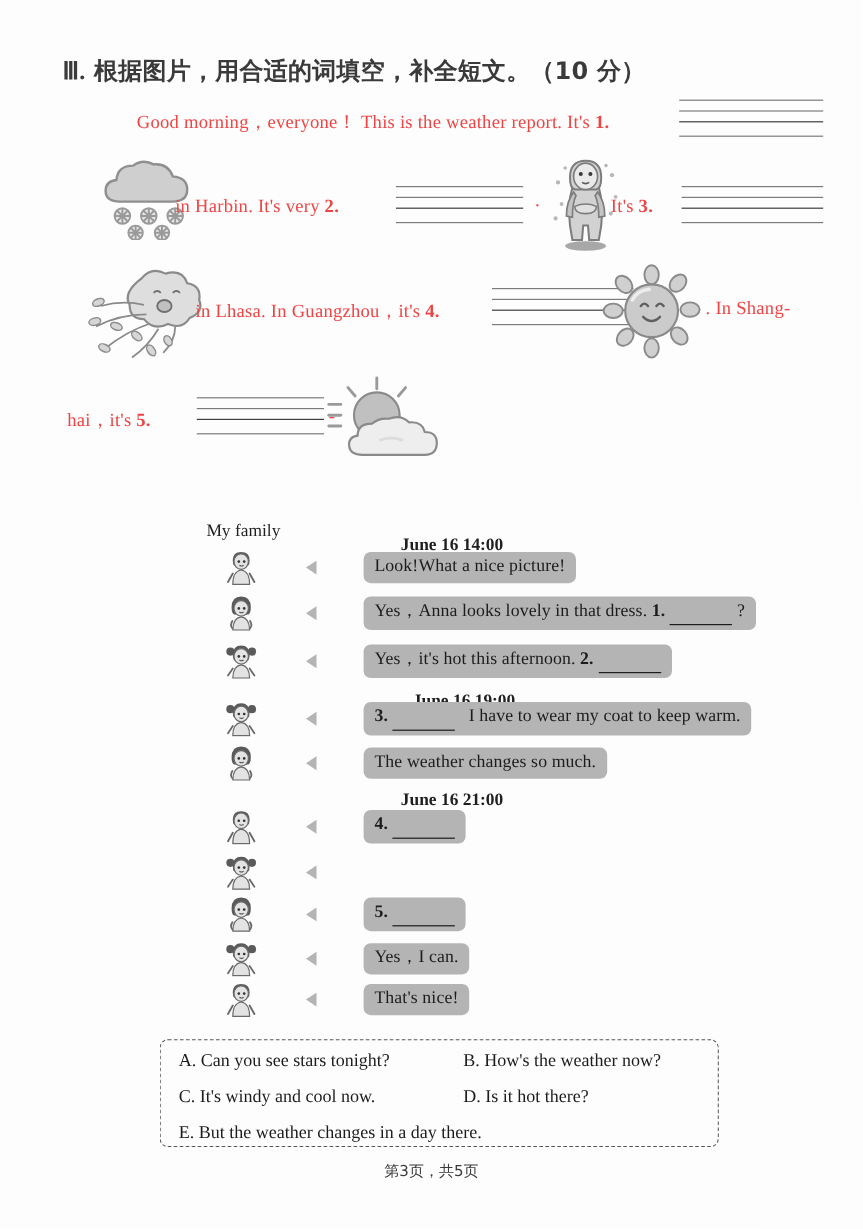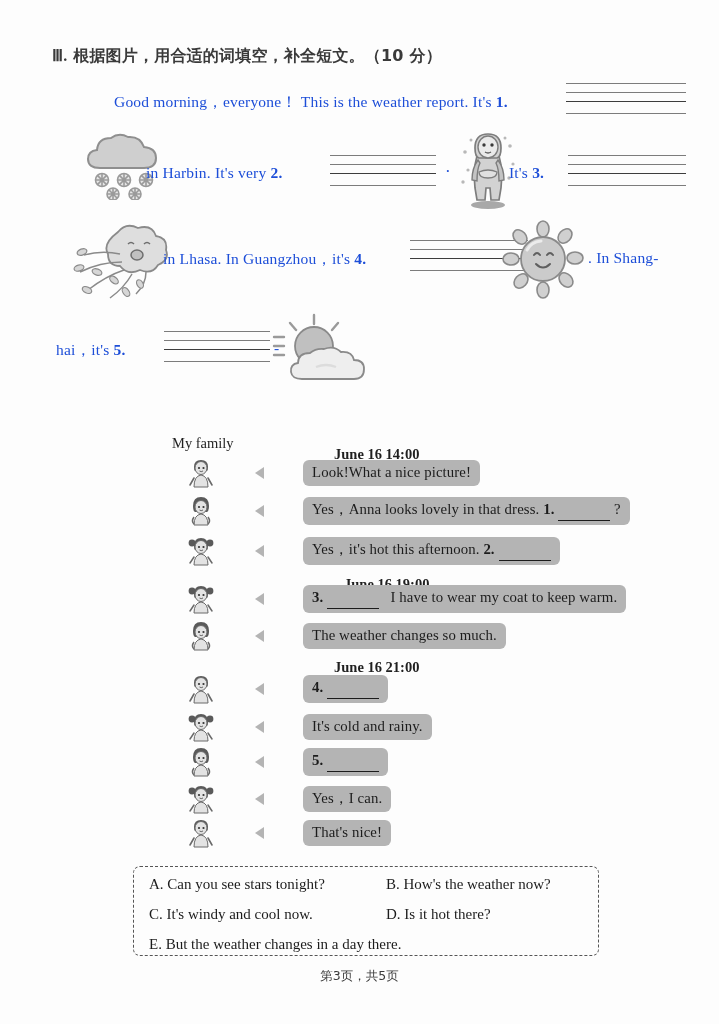--- a/index.html
+++ b/index.html
@@ -19,36 +19,36 @@
   .page {
     position: absolute;
     inset: 0;
     background: #fdfdfd;
   }
 
   
   .sec-head {
     position: absolute;
     font-family: "DejaVu Sans", "Liberation Sans", sans-serif;
-    font-size: 16px;
+    font-size: 20px;
     font-weight: bold;
     color: #3a3a3a;
     letter-spacing: 0.2px;
     white-space: nowrap;
   }
   .sec-head .roman {
     font-family: "Liberation Serif", serif;
   }
 
   
   .prose {
     position: absolute;
     font-family: "Liberation Serif", "DejaVu Serif", serif;
     font-size: 15.5px;
-    color: #1d4ed8;
+    color: #ef4444;
     white-space: nowrap;
     letter-spacing: 0.2px;
   }
   .prose b { font-weight: bold; }
 
   
   .ruled {
     position: absolute;
     box-sizing: border-box;
   }
@@ -420,21 +420,20 @@
             <circle cx="22" cy="7" r="3.4" fill="#5a5a5a"></circle>
     <path d="M6 10 Q6 2 13 2 Q20 2 20 10 Q20 13 19 14 L7 14 Q6 13 6 10Z" fill="#5a5a5a"></path>
     <ellipse cx="13" cy="11" rx="6" ry="6.5" fill="#e3e3e3" stroke="#6a6a6a" stroke-width="1"></ellipse>
     <circle cx="11" cy="11" r="1.1" fill="#333"></circle>
             <circle cx="15.5" cy="11" r="1.1" fill="#333"></circle>
     <path d="M11.5 14 Q13.2 15.3 15 14" stroke="#555" stroke-width="0.9" fill="none"></path>
     <path d="M6 29 Q6 19 13 18 Q20 19 20 29 Z" fill="#e3e3e3" stroke="#6a6a6a" stroke-width="1"></path>
     <path d="M6 21 L2 27 M20 21 L24 27" stroke="#6a6a6a" stroke-width="1.5" fill="none" stroke-linecap="round"></path>
   </svg></div>
         <div class="tail"></div>
-        <div class="bubble"><span>It's cold and rainy.</span></div>
       </div>
       <div class="msg-row" style="left: 188px; top: 747px;">
         <div class="avatar"><svg width="26" height="30" viewBox="0 0 26 30">
       <path d="M5 10 Q5 1 13 1 Q21 1 21 10 Q21 15 19 16 L7 16 Q5 15 5 10Z" fill="#5a5a5a"></path>
       <ellipse cx="13" cy="11" rx="6" ry="6.5" fill="#e3e3e3" stroke="#6a6a6a" stroke-width="1"></ellipse>
       <circle cx="11" cy="11" r="1.1" fill="#333"></circle>
             <circle cx="15.5" cy="11" r="1.1" fill="#333"></circle>
       <path d="M11.5 14 Q13.2 15.3 15 14" stroke="#555" stroke-width="0.9" fill="none"></path>
       <path d="M6 29 Q6 19 13 18 Q20 19 20 29 Z" fill="#e3e3e3" stroke="#6a6a6a" stroke-width="1"></path>
       <path d="M6 21 Q3 25 6 28 M20 21 Q23 25 20 28" stroke="#6a6a6a" stroke-width="1.5" fill="none"></path>

